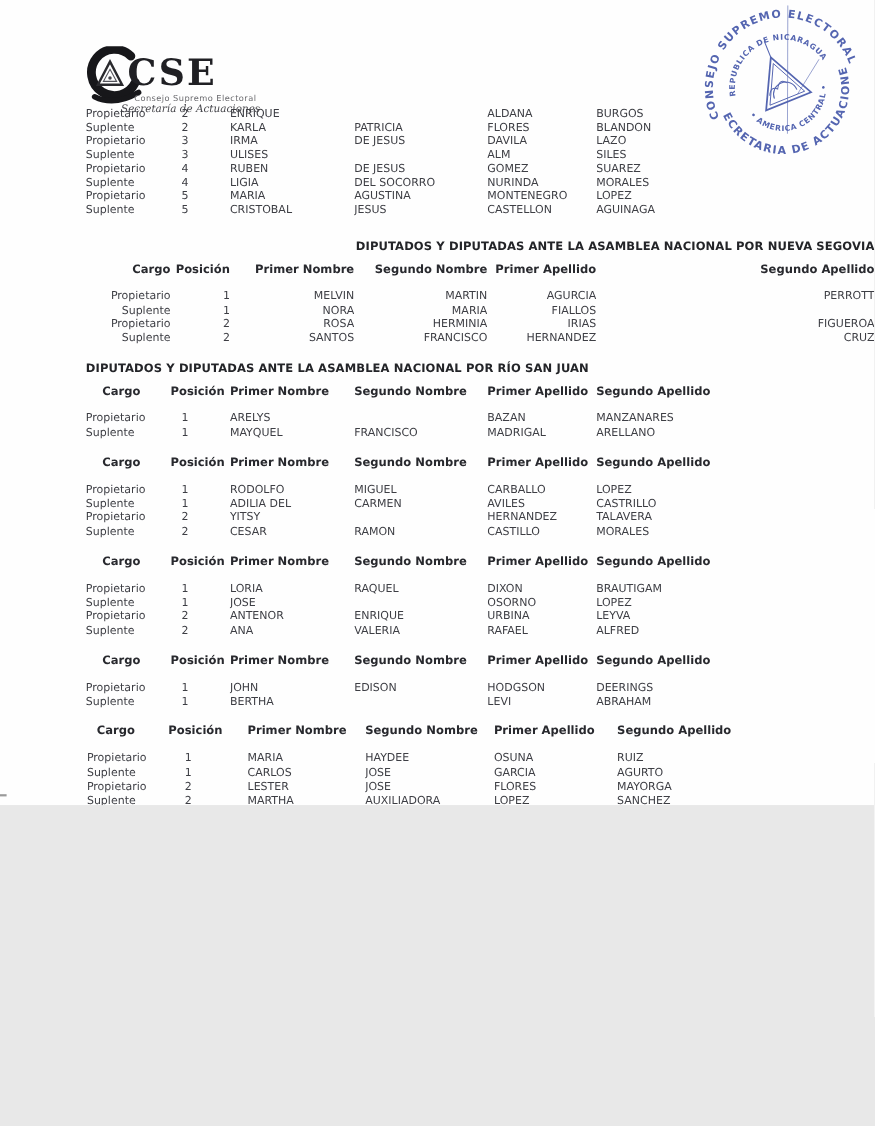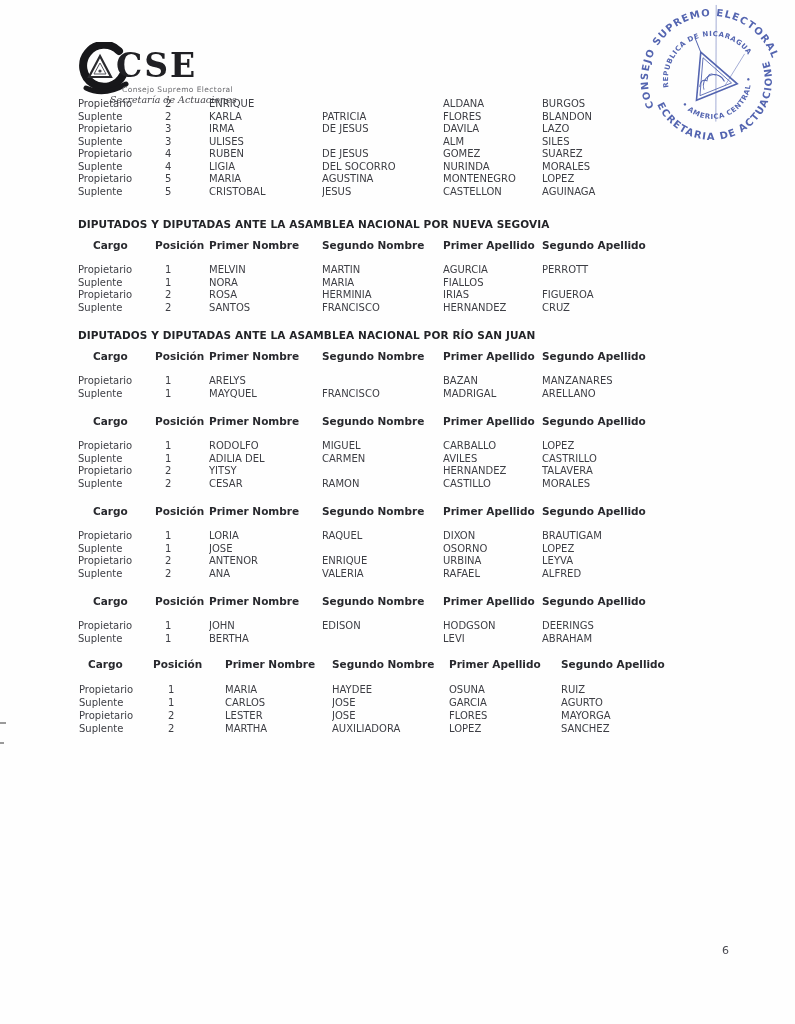--- a/index.html
+++ b/index.html
@@ -1,18 +1,18 @@
 <!DOCTYPE html>
 <html><head>
 <meta charset="utf-8">
 <style>
   * { margin:0; padding:0; box-sizing:border-box; }
   html,body { background:#e8e8e8; }
   .page {
-    position:relative; width:795px; height:1024px; margin:0 auto;
+    position:relative; width:795px; height:732px; margin:0 auto;
     background:#fefefe; overflow:hidden;
     font-family:"DejaVu Sans", sans-serif; color:#3d3e44;
   }
   
   .logo { position:absolute; top:40px; left:72px; width:200px; height:70px; }
   .logo-swirl { position:absolute; left:0; top:2px; }
   .logo-acronym {
     position:absolute; left:44px; top:6px;
     font-family:"DejaVu Serif", serif; font-weight:bold; font-size:33px;
     letter-spacing:2px; color:#202024;
@@ -34,21 +34,21 @@
   .trow.dept .c2 { padding-left:10px; }
   .trow.nat  .c2 { padding-left:15px; }
   .hrow.dept .c1 { padding-left:15px; }
   .hrow.nat  .c1 { padding-left:9px; }
   .cell, .hcell { white-space:nowrap; overflow:hidden; }
   .sec-title {
     margin-left:78px; font-size:10.5px; line-height:13px; font-weight:bold;
     color:#232428; letter-spacing:0.1px;
   }
   [data-name="sections"] > section { margin-top:15px; }
-  [data-name="sections"] > section:first-child { margin-top:20px; }
+  [data-name="sections"] > section:first-child { margin-top:20px;text-align:right; }
   .party-heading {
     margin:12px 0 0 78px; font-size:11px; line-height:14px; font-weight:bold;
     color:#1e1f24; text-decoration:underline; text-underline-offset:2px; letter-spacing:0.2px;
   }
   .national { margin-top:13px; }
   .page-number { position:absolute; left:722px; top:944px; font-size:11px; color:#4a4b52; }
   .edge-mark { position:absolute; background:#9a9a9a; }
   .edge-mark.m1 { left:0; top:722px; width:6px; height:2px; }
   .edge-mark.m2 { left:0; top:742px; width:4px; height:2px; }
 </style>

